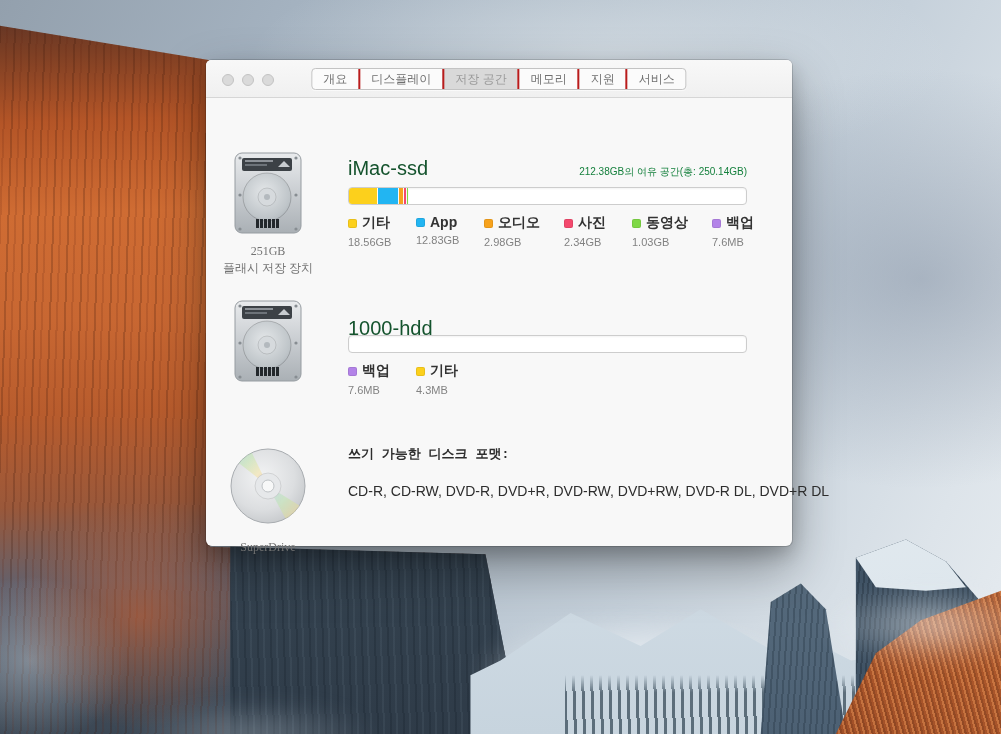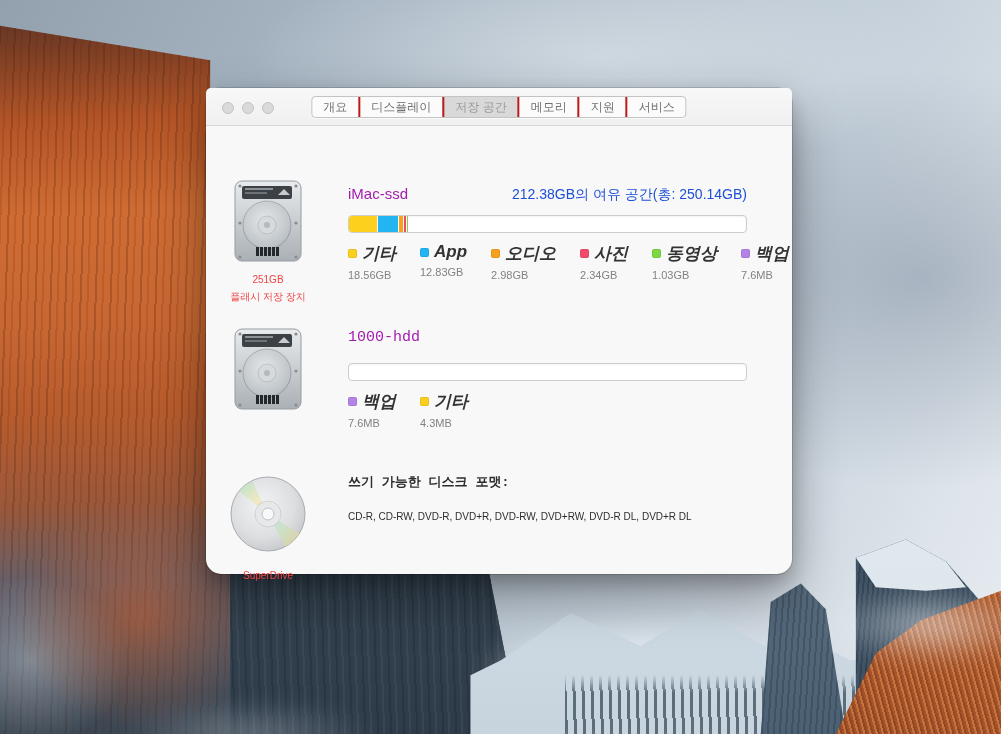--- a/index.html
+++ b/index.html
@@ -58,60 +58,60 @@
     background:repeating-linear-gradient(75deg, rgba(255,172,104,0.35) 0 2px, rgba(0,0,0,0.12) 2px 4px, transparent 4px 6px),
                linear-gradient(20deg,#8a3f20 0%,#b05a2c 45%,#c96f3a 100%);
   }
   .mist { position:absolute; border-radius:50%; filter:blur(10px); }
   .mist1 { left:470px; top:615px; width:330px; height:120px; background:radial-gradient(ellipse, rgba(245,249,252,0.9), rgba(245,249,252,0) 70%); }
   .mist2 { left:820px; top:585px; width:220px; height:80px;  background:radial-gradient(ellipse, rgba(240,245,249,0.55), rgba(240,245,249,0) 70%); }
   .mist3 { left:120px; top:700px; width:260px; height:70px;  background:radial-gradient(ellipse, rgba(200,212,222,0.35), rgba(200,212,222,0) 70%); }
 
   
   .window { position:absolute; left:206px; top:60px; width:586px; height:486px;
-    background:#f8f8f8; border-radius:15px;
-    box-shadow:0 0 0 1px rgba(0,0,0,0.14), 0 22px 50px rgba(0,0,0,0.35), 0 8px 18px rgba(0,0,0,0.18);margin-top:28px; }
+    background:#f8f8f8; border-radius:6px;
+    box-shadow:0 0 0 1px rgba(0,0,0,0.14), 0 22px 50px rgba(0,0,0,0.35), 0 8px 18px rgba(0,0,0,0.18); }
   .titlebar { position:absolute; left:0; top:0; right:0; height:38px;
     background:linear-gradient(180deg,#f8f8f8,#f0f0f0); border-bottom:1px solid #d6d6d6;
     border-radius:5px 5px 0 0; }
   .lights { position:absolute; left:16px; top:14px; display:flex; gap:8px; }
   .light { width:12px; height:12px; border-radius:50%; background:#dadada; border:1px solid #c3c3c3; }
 
   .tabbar { position:absolute; left:50%; top:8px; transform:translateX(-50%);
     display:flex; border:1px solid #c3c3c3; border-radius:4px; overflow:hidden; background:#fbfbfb;
     box-shadow:0 1px 0 rgba(255,255,255,0.6); }
   .tab { padding:0 11px; height:20px; line-height:20px; font-size:12px; color:#6f6f6f;
     border-left:2px solid #b91c1c; white-space:nowrap; cursor:default; }
   .tab:first-child { border-left:none; }
   .tab.sel { background:#d9d9d9; color:#9a9a9a; }
 
   .content { position:absolute; left:0; top:39px; right:0; bottom:0; }
 
   .icon-col { position:absolute; width:120px; text-align:center; }
-  .icon-caption { font-size:10px; line-height:17px; color:#ef4444; margin-top:4px; }
+  .icon-caption { font-size:12px; line-height:17px; color:#737373; margin-top:4px;font-family:Liberation Serif, serif; }
 
   .row-main { position:absolute; left:142px; width:399px; }
   .disk-head { display:flex; justify-content:space-between; align-items:baseline; }
-  .disk-name { font-size:15px; color:#a21caf; }
-  .disk-free { font-size:14px; color:#1d4ed8; }
+  .disk-name { font-size:20px; color:#14532d; }
+  .disk-free { font-size:10px; color:#15803d; }
 
   .bar { position:absolute; left:142px; width:399px; height:18px; background:#fff;
     border:1px solid #cdcdcd; border-radius:4px; overflow:hidden; display:flex;
     box-shadow:inset 0 1px 2px rgba(0,0,0,0.05); }
   .seg { height:100%; border-right:1px solid rgba(255,255,255,0.95); }
 
   .legend { position:absolute; left:142px; display:flex; column-gap:24px; }
   .litem { min-width:44px; }
   .lrow { display:flex; align-items:center; gap:5px; }
   .sw { width:9px; height:9px; border-radius:2px; border:1px solid rgba(0,0,0,0.08); flex:0 0 9px; }
-  .ll { font-size:17px; font-weight:bold; color:#333; white-space:nowrap;font-style:italic; }
+  .ll { font-size:14px; font-weight:bold; color:#333; white-space:nowrap; }
   .lv { font-size:11px; color:#828282; margin-top:4px; }
 
   .formats-head { position:absolute; left:142px; font-size:13px; font-weight:bold; color:#2d2d2d; }
-  .formats-line { position:absolute; left:142px; font-size:10px; color:#2d2d2d; white-space:nowrap; }
+  .formats-line { position:absolute; left:142px; font-size:14px; color:#2d2d2d; white-space:nowrap; }
 </style>
 </head>
 <body>
 
 <div class="wallpaper">
   <div class="layer sky-shade"></div>
   <div class="layer cliff"></div>
   <div class="layer rock-below"></div>
   <div class="mist mist1"></div>
   <div class="layer snow-ridge"></div>
@@ -266,21 +266,21 @@
           <circle cx="8" cy="7" r="1.6"></circle>
             <circle cx="64" cy="7" r="1.6"></circle>
           <circle cx="8" cy="78" r="1.6"></circle>
             <circle cx="64" cy="78" r="1.6"></circle>
           <circle cx="8" cy="44" r="1.6"></circle>
             <circle cx="64" cy="44" r="1.6"></circle>
         </g>
       </svg>
     </div>
 
-    <div class="row-main disk-head" style="top:202px;font-family:Liberation Mono, monospace;">
+    <div class="row-main disk-head" style="top:218px;">
       <span class="disk-name">1000-hdd</span>
     </div>
     <div class="bar" style="top:236px;"></div>
     <div class="legend" style="top:263px;">
         <div class="litem">
           <div class="lrow">
             <span class="sw" style="background: rgb(179, 131, 232);"></span>
             <span class="ll">백업</span>
           </div>
           <div class="lv">7.6MB</div>

